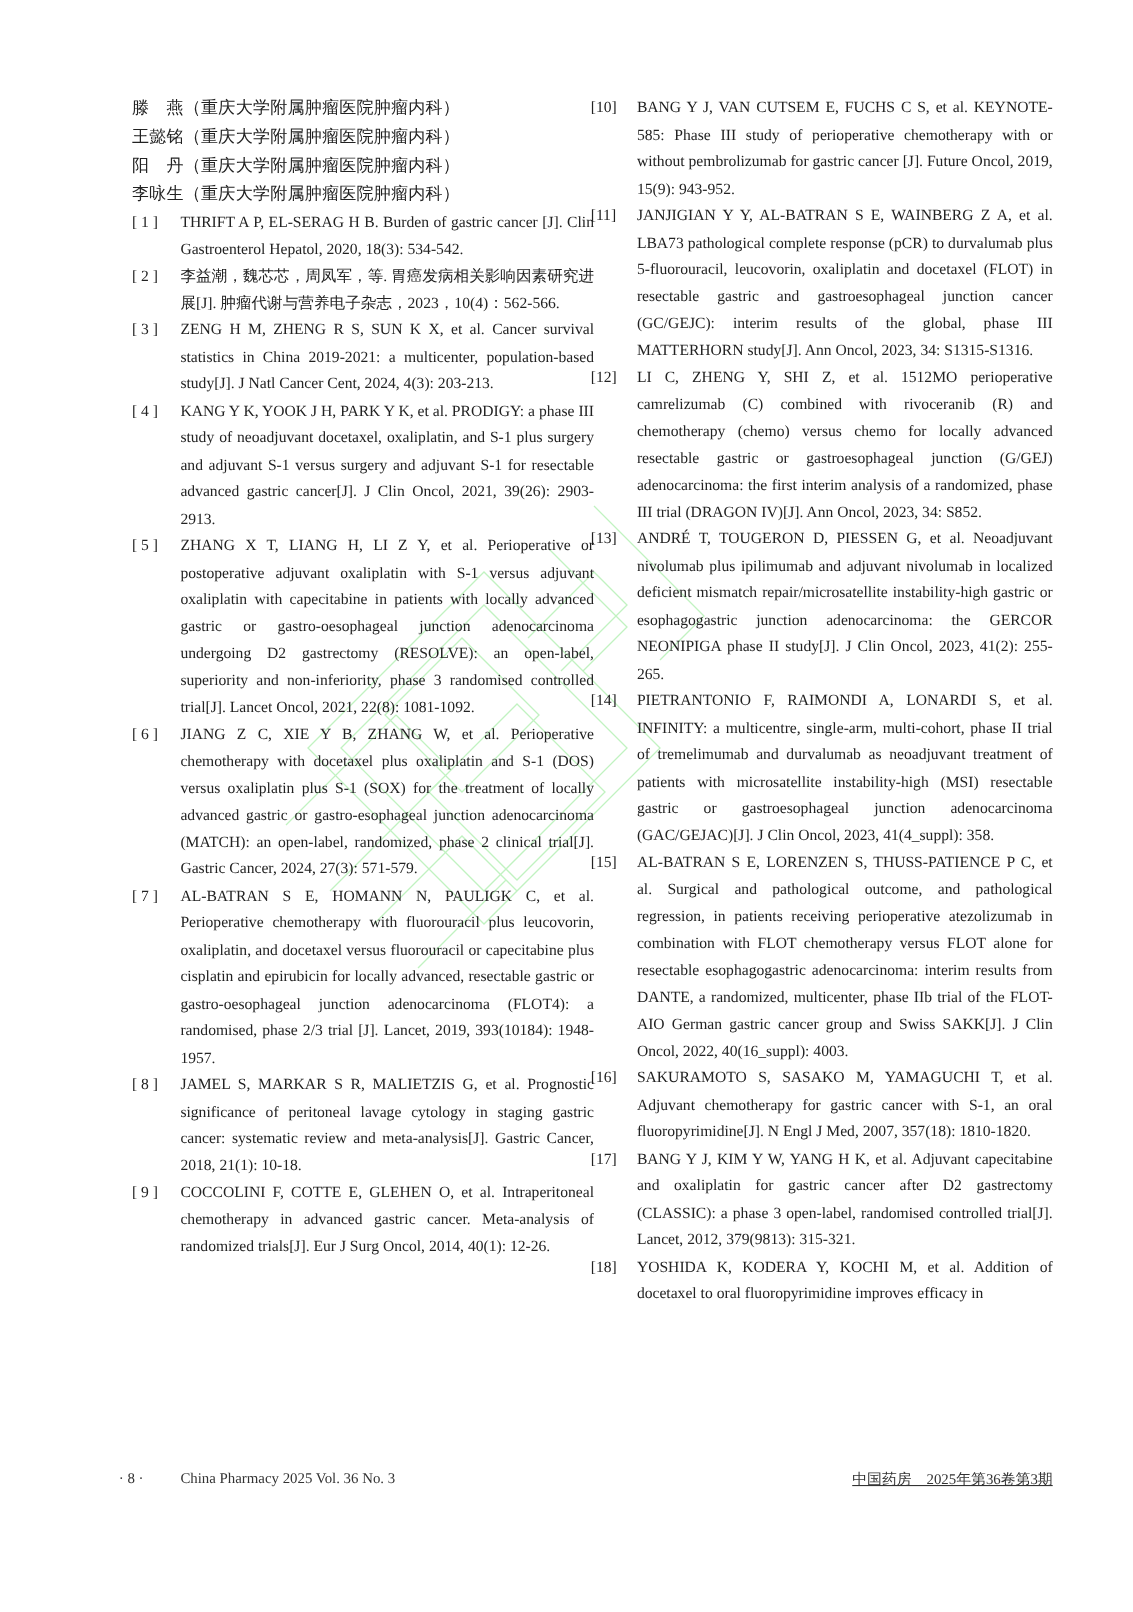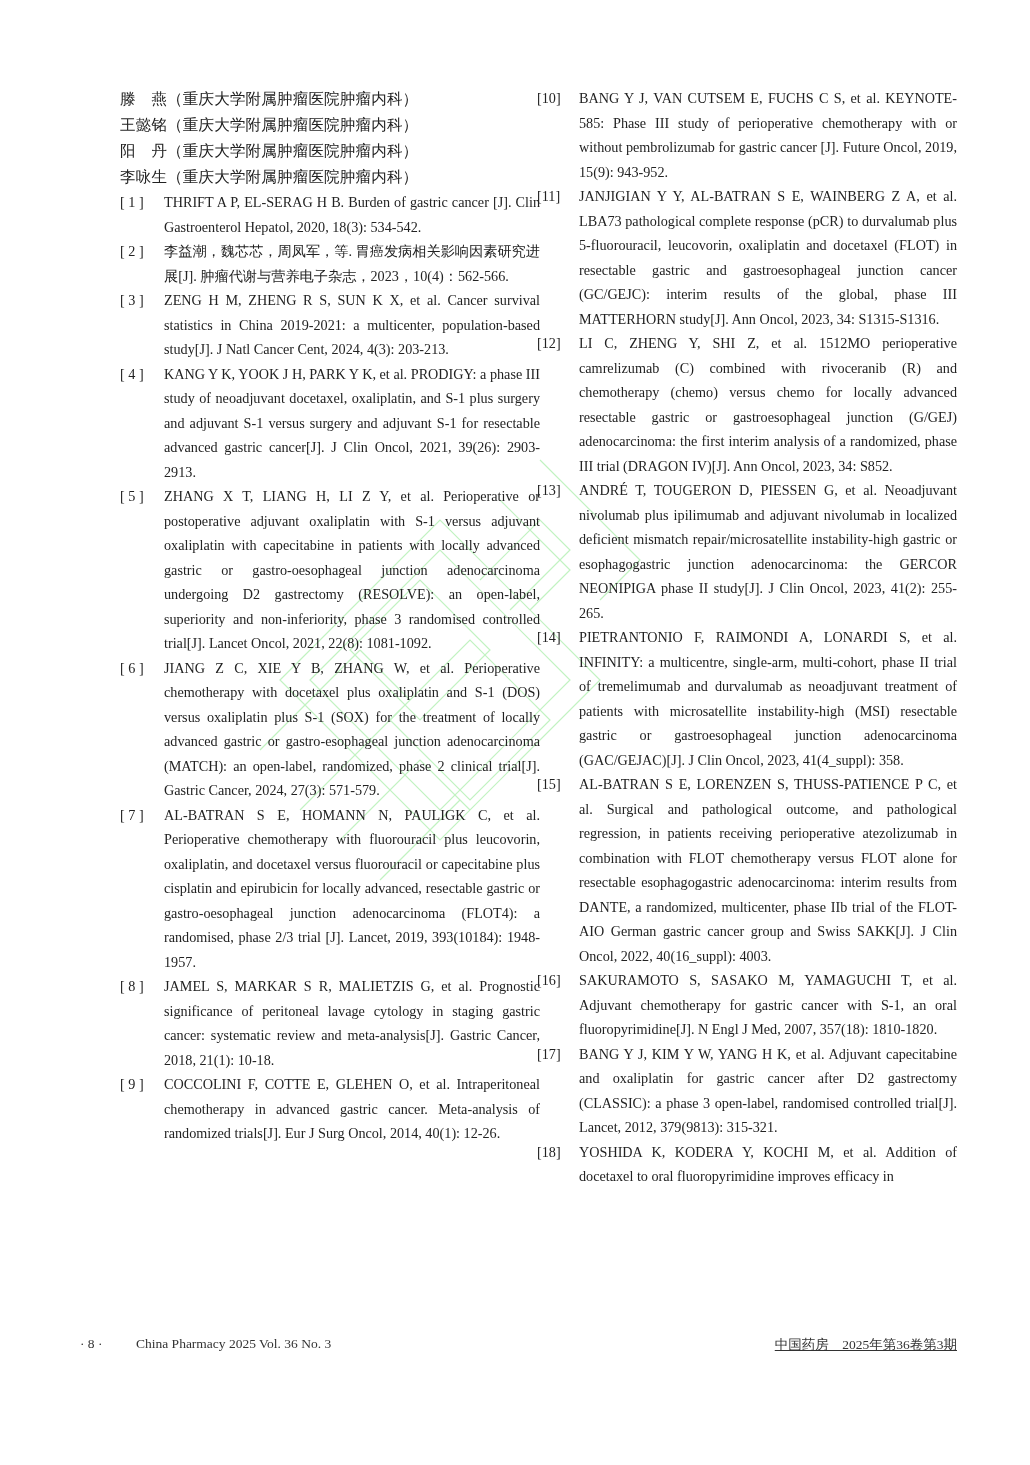--- a/index.html
+++ b/index.html
@@ -10,21 +10,21 @@
   .col { position: absolute; top: 86px; width: 420px; font-size: 14.2px; line-height: 24.5px; }
   .col.left { left: 80px; margin-left: 40px; }
   .col.right { left: 537px; width: 420px; }
   .affil { white-space: nowrap; font-size: 15.5px; line-height: 26px; letter-spacing: 0.2px; }
   .refs-heading { font-family: "DejaVu Sans", sans-serif; font-weight: bold; font-size: 17px;
                   line-height: 28px; margin: 1px 0 2px 0; }
   .ref { display: flex; align-items: flex-start; }
   .ref-num { flex: 0 0 44px; white-space: nowrap; }
   .col.right .ref-num { flex: 0 0 42px; }
   .ref-text { flex: 1; text-align: justify; text-align-last: left; hyphens: manual; }
-  .footer { position: absolute; top: 1336px; font-size: 13.5px; color: #333; }
+  .footer { position: absolute; top: 1336px; font-size: 13.5px; color: #333; margin-left: 28px; }
   .footer.left { left: 80px; }
   .footer.left .page-no { display: inline-block; width: 56px; }
   .footer.right { right: 73px; text-decoration: underline; }
 </style>
 </head>
 <body>
 
 <svg class="watermark" viewBox="0 0 420 480">
   <g fill="none" stroke="#8fe88f" stroke-width="1.2">
     <path d="M40 260 L200 100 L360 260 L200 420 Z"></path>

